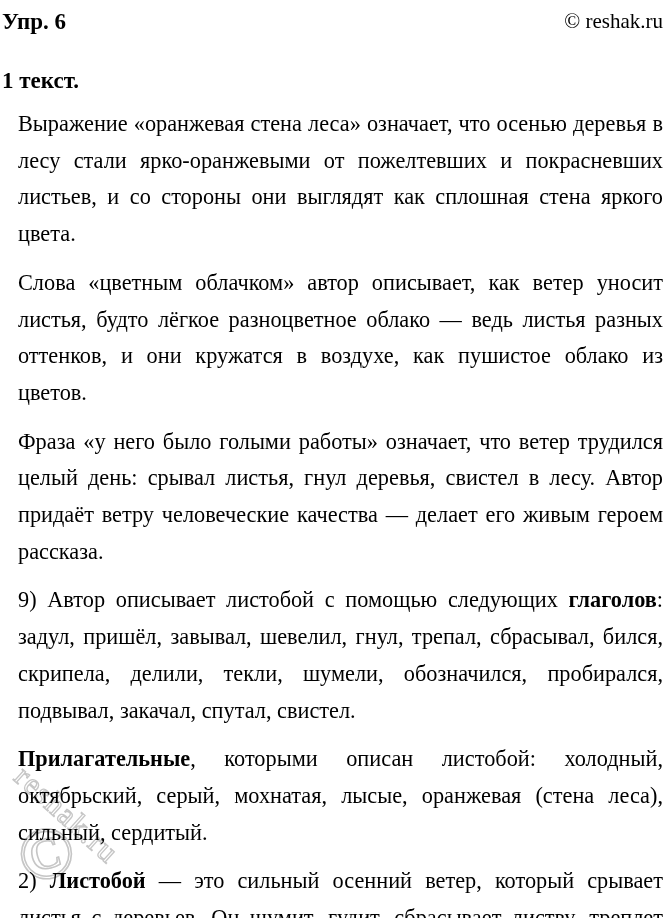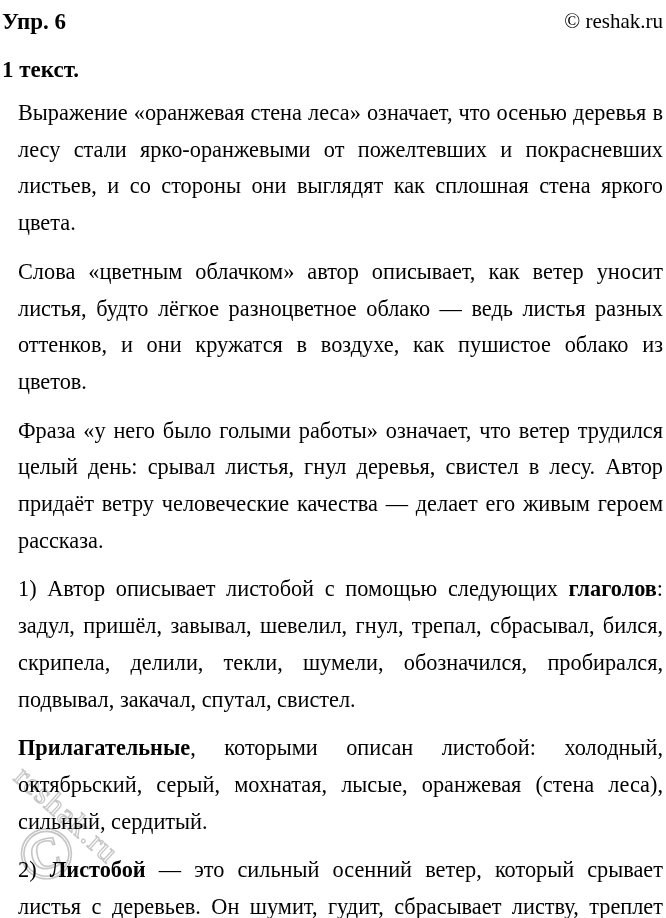--- a/index.html
+++ b/index.html
@@ -68,21 +68,21 @@
     font-weight: 700;
     font-size: 23px;
   }
   .copyright {
     font-size: 21px;
   }
   .subtitle {
     font-weight: 700;
     font-size: 23px;
     line-height: 27px;
-    margin-top: 21px;
+    margin-top: 32px;
   }
   .para {
     font-size: 22.3px;
     line-height: 36.7px;
     text-align: justify;
     margin: 12px 0 0 16px;
   }
   .para .b {
     font-weight: 700;
   }
@@ -102,19 +102,19 @@
       <span class="exercise">Упр. 6</span>
       <span class="copyright">© reshak.ru</span>
     </div>
 
     <div class="subtitle">1 текст.</div>
 
     <div class="paragraphs">
         <p class="para"><span>Выражение «оранжевая стена леса» означает, что осенью деревья в лесу стали ярко-оранжевыми от пожелтевших и покрасневших листьев, и со стороны они выглядят как сплошная стена яркого цвета.</span></p>
         <p class="para"><span>Слова «цветным облачком» автор описывает, как ветер уносит листья, будто лёгкое разноцветное облако — ведь листья разных оттенков, и они кружатся в воздухе, как пушистое облако из цветов.</span></p>
         <p class="para"><span>Фраза «у него было голыми работы» означает, что ветер трудился целый день: срывал листья, гнул деревья, свистел в лесу. Автор придаёт ветру человеческие качества — делает его живым героем рассказа.</span></p>
-        <p class="para"><span>1) Автор описывает листобой с помощью следующих </span><span class="b">глаголов</span><span>: задул, пришёл, завывал, шевелил, гнул, трепал, сбрасывал, бился, скрипела, делили, текли, шумели, обозначился, пробирался, подвывал, закачал, спутал, свистел.</span></p>
+        <p class="para"><span>9) Автор описывает листобой с помощью следующих </span><span class="b">глаголов</span><span>: задул, пришёл, завывал, шевелил, гнул, трепал, сбрасывал, бился, скрипела, делили, текли, шумели, обозначился, пробирался, подвывал, закачал, спутал, свистел.</span></p>
         <p class="para"><span class="b">Прилагательные</span><span>, которыми описан листобой: холодный, октябрьский, серый, мохнатая, лысые, оранжевая (стена леса), сильный, сердитый.</span></p>
         <p class="para"><span>2) </span><span class="b">Листобой</span><span> — это сильный осенний ветер, который срывает листья с деревьев. Он шумит, гудит, сбрасывает листву, треплет ветви, оставляя деревья голыми. Это явление часто бывает в конце осени, когда ветер резко меняется, становится особенно свирепым и сердитым, «наказывает» деревья, срывая с них листву.</span></p>
       </div>
   </div>
 
 </div>
 
 </body></html>

